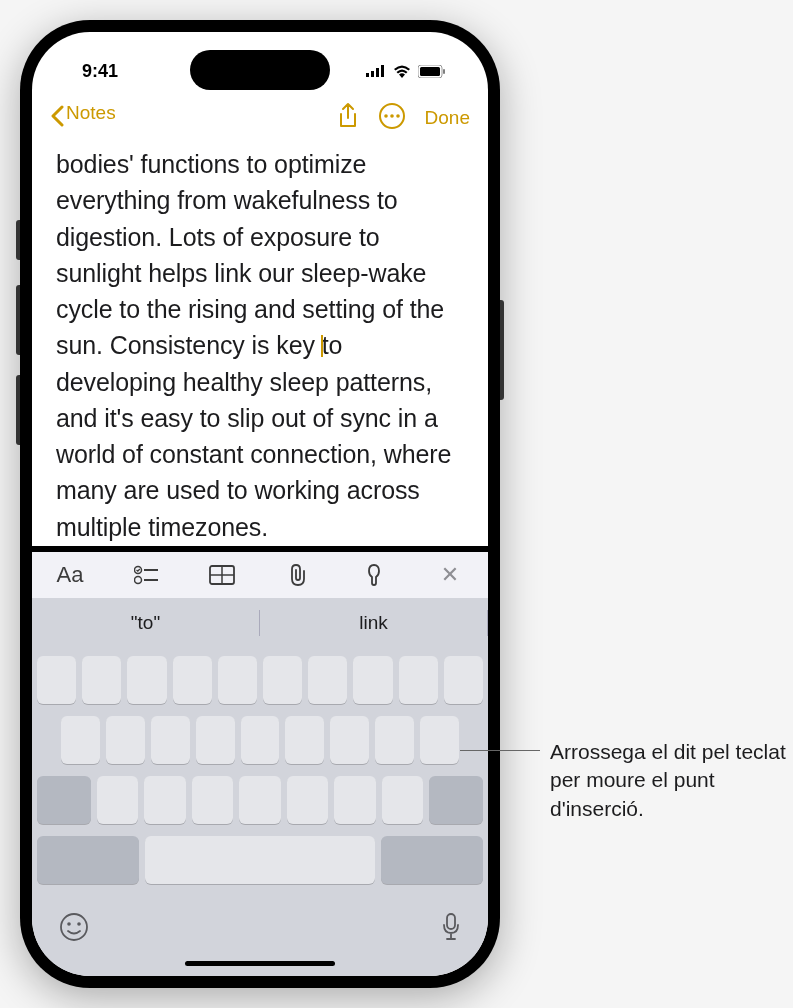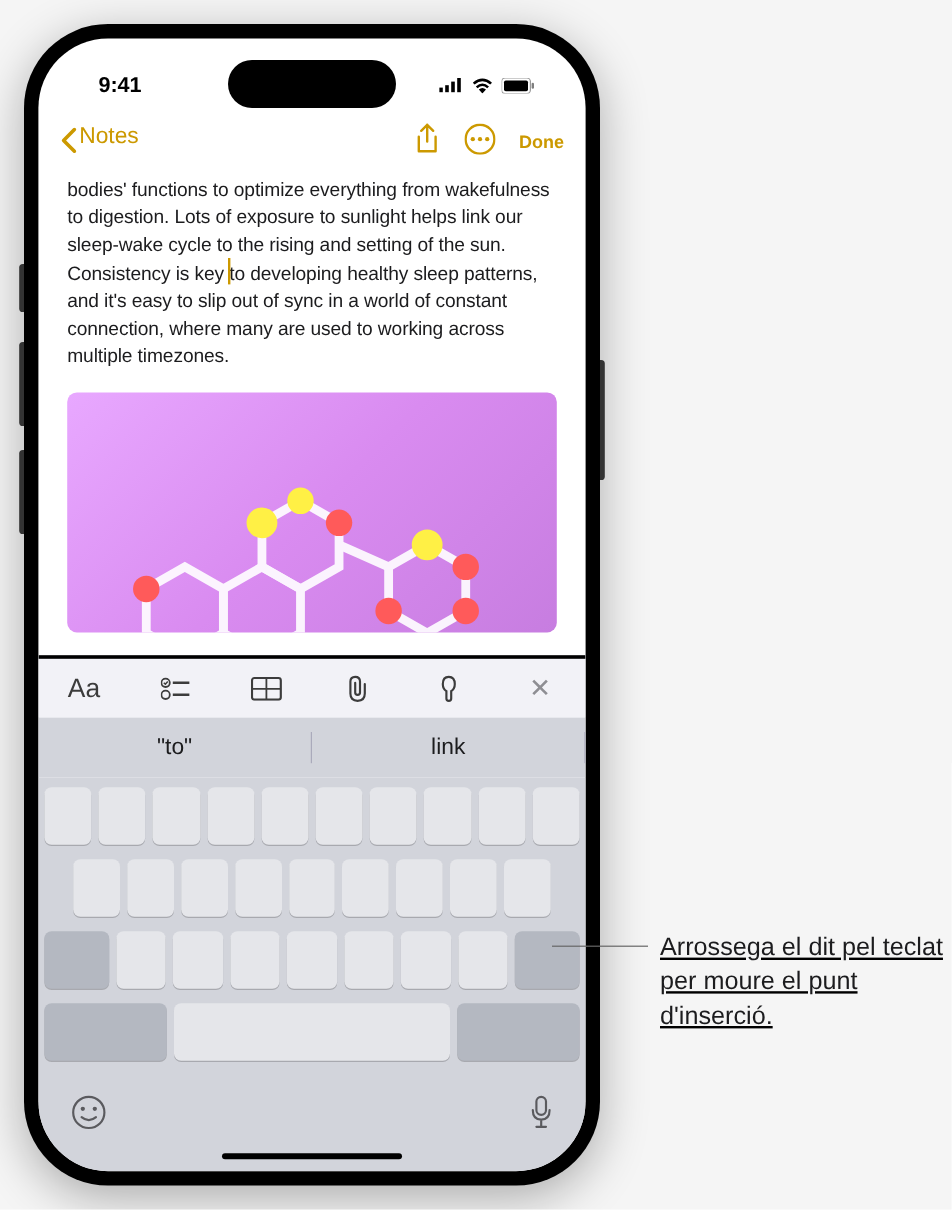--- a/index.html
+++ b/index.html
@@ -125,30 +125,30 @@
     .nav-right {
       display: flex;
       align-items: center;
       gap: 20px;
     }
     .nav-icon {
       color: #cc9900;
     }
     .nav-done {
       color: #cc9900;
-      font-size: 15px;
-      font-weight: 700;
+      font-size: 19px;
+      font-weight: 400;
     }
     .content {
       flex: 1;
       padding: 4px 24px;
       overflow: hidden;
     }
     .note-text {
-      font-size: 16px;
+      font-size: 25px;
       line-height: 1.45;
       color: #1c1c1e;
       letter-spacing: -0.1px;
     }
     .cursor {
       display: inline-block;
       width: 2px;
       height: 22px;
       background: #cc9900;
       vertical-align: middle;
@@ -171,21 +171,21 @@
       left: 20px;
       width: 90%;
       height: 160px;
     }
     .format-bar {
       display: flex;
       justify-content: space-around;
       align-items: center;
       height: 52px;
       background: #f2f2f7;
-      border-top: 3px solid #000000;
+      border-top: 6px solid #000000;
     }
     .format-btn {
       flex: 1;
       display: flex;
       align-items: center;
       justify-content: center;
       color: #3c3c3c;
       font-size: 22px;
     }
     .format-btn.close {
@@ -251,24 +251,23 @@
     }
     .home-indicator {
       width: 150px;
       height: 5px;
       background: #000;
       border-radius: 3px;
       margin: 12px auto 0;
     }
     .callout {
       position: absolute;
-      top: 756px;
+      top: 718px;
       left: 490px;
       width: 280px;
-      text-decoration: underline;
     }
     .callout-line {
       position: absolute;
       top: 12px;
       left: -50px;
       width: 80px;
       height: 1px;
       background: #666;
     }
     .callout-text {

